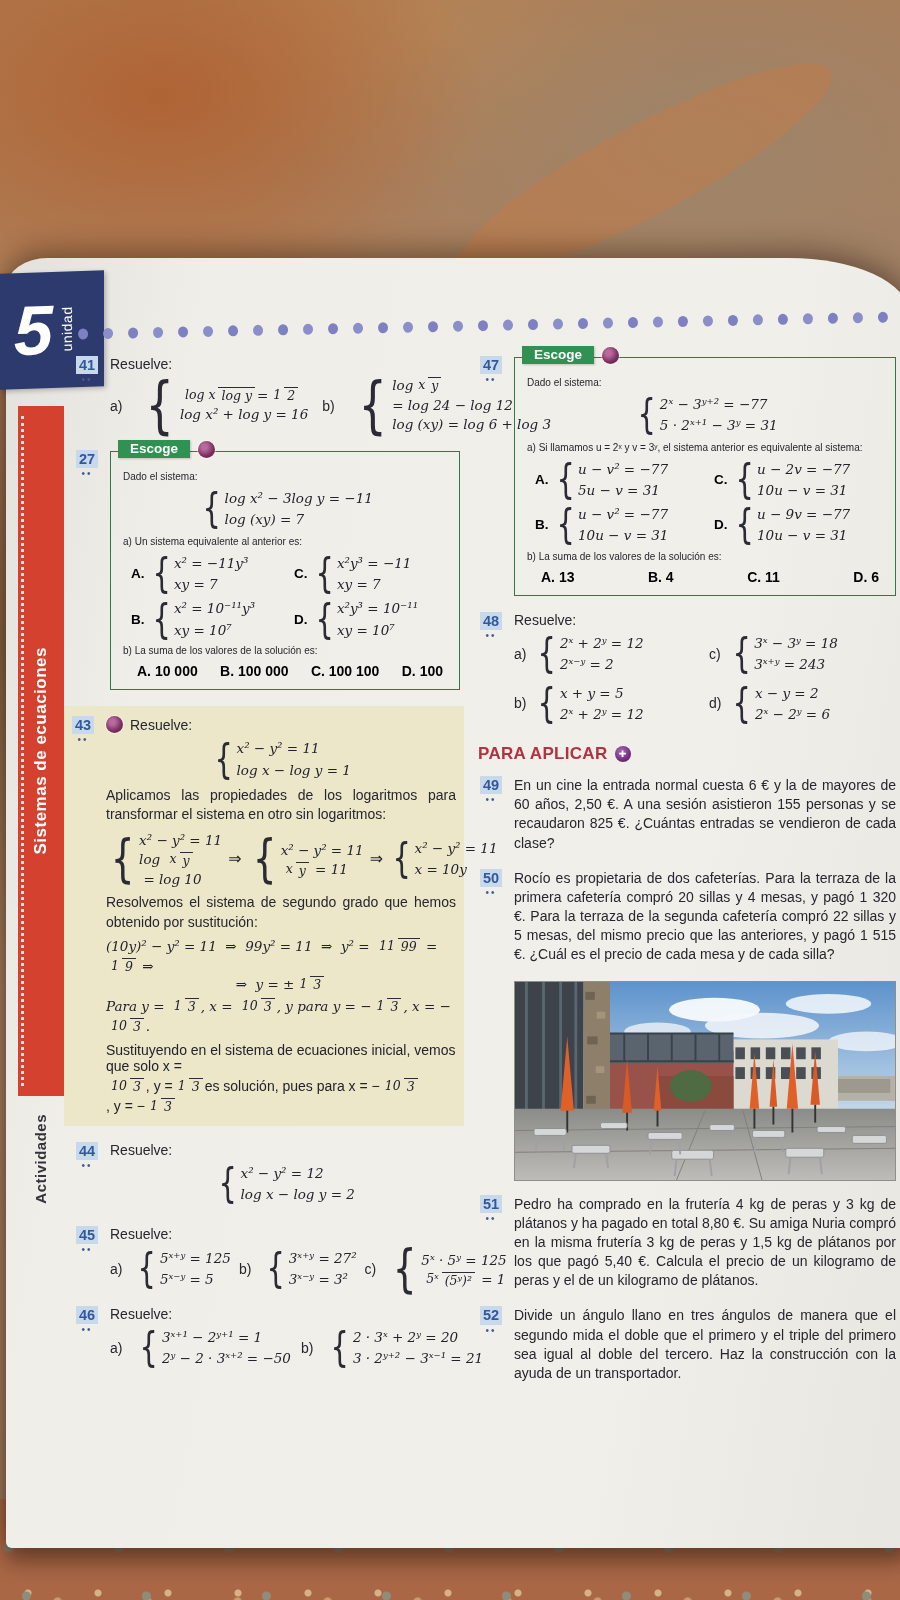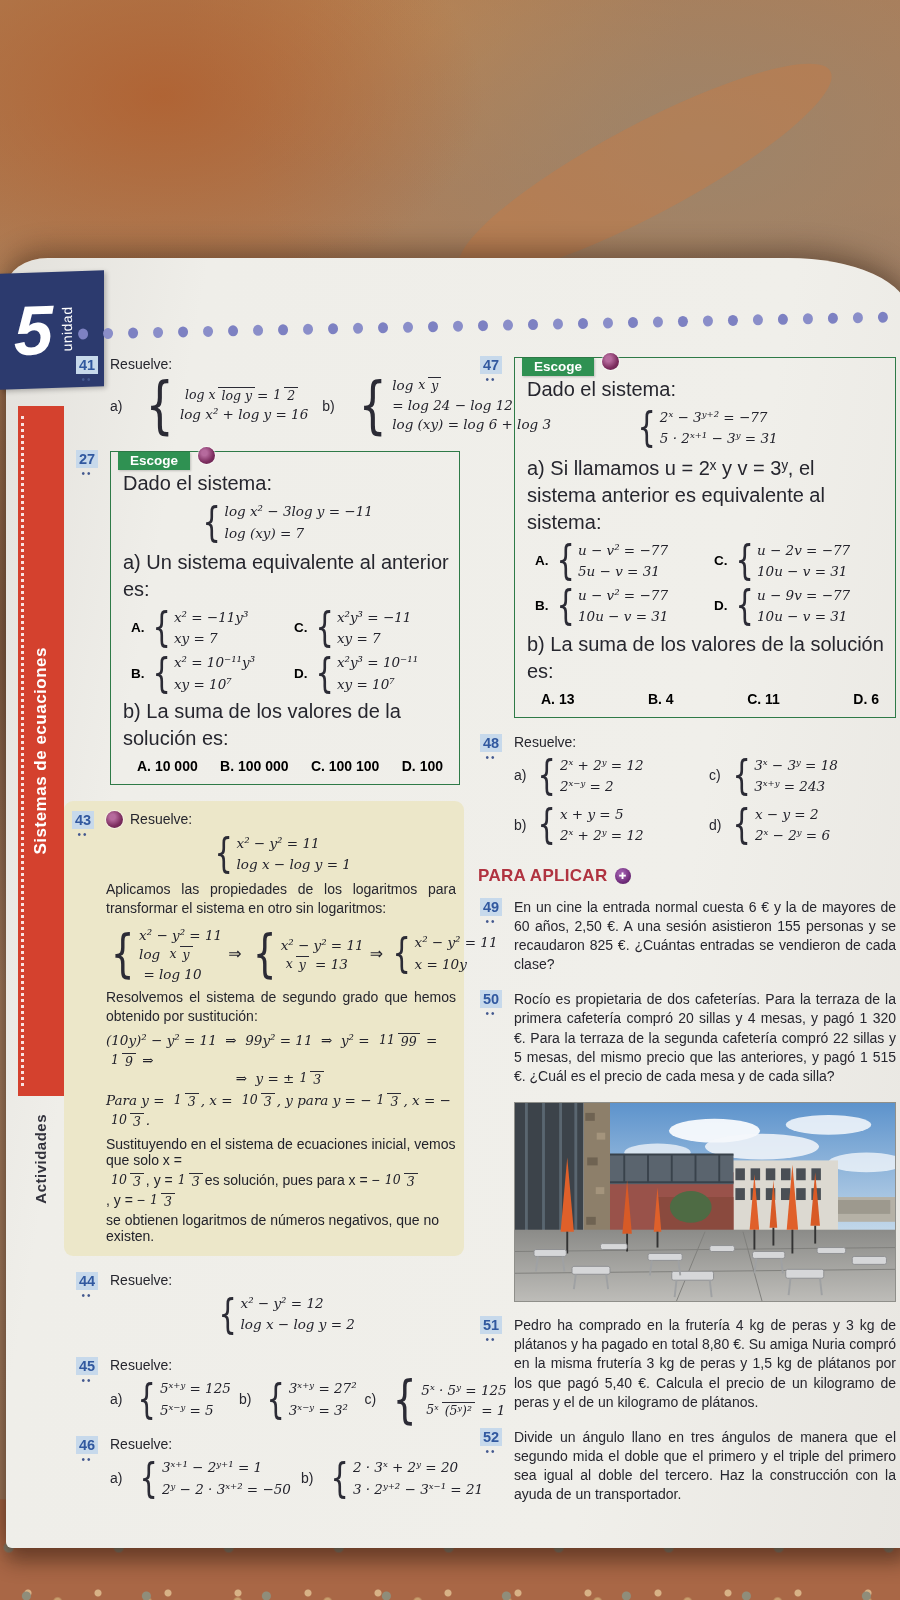--- a/index.html
+++ b/index.html
@@ -78,33 +78,33 @@
   .frac .fd{border-top:1.2px solid #2b2b35;padding:1px 3px 0;}
   .inlrow{display:flex;align-items:center;flex-wrap:wrap;row-gap:4px;font-family:"DejaVu Serif",serif;
     font-style:italic;font-size:13.5px;color:#22222b;}
   .inlrow .t{white-space:pre;}
   .lab{font-size:14px;color:#26262e;margin-right:4px;flex:none;}
   .center{display:flex;justify-content:center;margin:4px 0 6px;}
   .row{display:flex;align-items:center;gap:14px;}
   
   .boxwrap{flex:1;position:relative;min-width:0;}
   .badge-row{position:absolute;top:-10px;left:8px;display:flex;align-items:center;gap:8px;z-index:2;}
-  .badge{background:#2f9152;color:#fff;font-weight:bold;font-size:13.5px;padding:1px 12px 2px;box-shadow:1px 1px 2px rgba(0,0,0,.2);margin-top:12px;}
+  .badge{background:#2f9152;color:#fff;font-weight:bold;font-size:13.5px;padding:1px 12px 2px;box-shadow:1px 1px 2px rgba(0,0,0,.2);}
   .acticon{width:17px;height:17px;border-radius:50%;flex:none;
     background:radial-gradient(circle at 38% 35%, #b66a9d 0 18%, #7c2d5e 60%, #5e1f46 100%);
     box-shadow:0 0 0 1px rgba(255,255,255,.5);}
   .gbox{border:1.6px solid #2e7a47;padding:14px 10px 8px 12px;margin-top:1px;}
-  .btext{font-size:20px;line-height:1.35;color:#26262e;margin:4px 0;}
+  .btext{font-size:10px;line-height:1.35;color:#26262e;margin:4px 0;}
   .optgrid{display:grid;grid-template-columns:1fr 1fr;column-gap:8px;row-gap:4px;margin:2px 0 4px 8px;}
   .opt{display:flex;align-items:center;gap:4px;}
   .optlab{font-weight:bold;font-size:13.5px;flex:none;}
   .brow{display:flex;justify-content:space-between;padding:2px 6px 2px 14px;font-size:14px;}
   .brow b{font-weight:bold;}
   
-  .worked{background:#ece7c9;padding:10px 8px 12px 4px;margin:0 -4px 16px -8px;border-radius:9px;}
+  .worked{background:#ece7c9;padding:10px 8px 12px 4px;margin:0 -4px 16px -8px;}
   .worked .ex{margin-bottom:0;}
   
   .section{display:flex;align-items:center;gap:7px;margin:2px 0 12px 2px;}
   .section-title{color:#b03340;font-weight:bold;font-size:17px;letter-spacing:.3px;}
   .paicon{width:16px;height:16px;border-radius:50%;flex:none;position:relative;
     background:radial-gradient(circle at 40% 35%, #9a58a8 0 20%, #6d2a78 65%, #4e1d57 100%);}
   .paicon:before{content:"✚";position:absolute;inset:0;color:#fff;font-size:9px;display:flex;align-items:center;justify-content:center;}
   
   .photo{border:1px solid #8f8f8a;height:198px;margin:2px 0 14px;overflow:hidden;background:#9db8d2;}
   .photo svg{display:block;width:100%;height:100%;}
@@ -325,21 +325,21 @@
             <span class="t">⇒</span>
             <span class="sys sys-m">
               <span class="brace">{</span>
               <span class="syslines">
                 <span class="mline">x² − y² = 11</span>
                 <span class="inlrow">
                       <span class="frac">
                         <span class="fn">x</span>
                         <span class="fd">y</span>
                       </span>
-                  <span class="t"> = 13</span>
+                  <span class="t"> = 11</span>
                     </span>
               </span>
             </span>
             <span class="t">⇒</span>
             <span class="sys sys-s">
               <span class="brace">{</span>
               <span class="syslines">
                 <span class="mline">x² − y² = 11</span>
                 <span class="mline">x = 10y</span>
               </span>
@@ -403,21 +403,20 @@
             <span> es solución, pues para x = −</span>
             <span class="frac">
                   <span class="fn">10</span>
                   <span class="fd">3</span>
                 </span>
             <span>, y = −</span>
             <span class="frac">
                   <span class="fn">1</span>
                   <span class="fd">3</span>
                 </span>
-            <span> se obtienen logaritmos de números negativos, que no existen.</span>
           </div>
         </div>
       </div>
     </div>
 
     <div class="ex">
       <div class="exhead">
         <span class="exnum">44</span>
         <span class="exlvl">••</span>
       </div>

